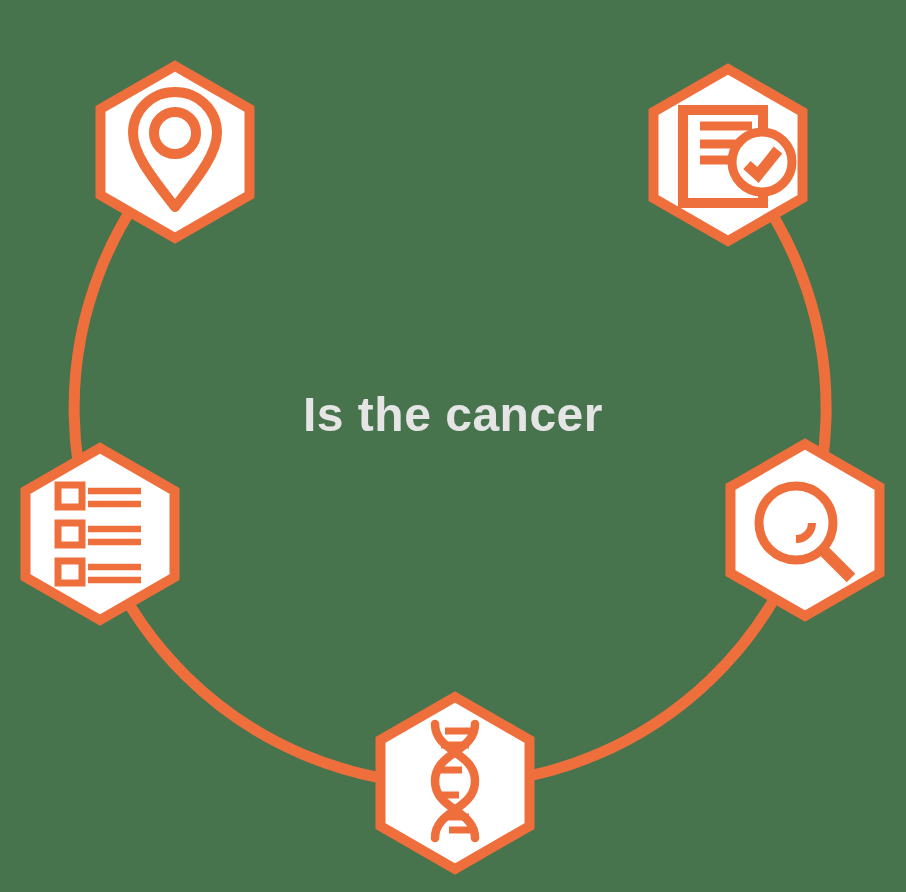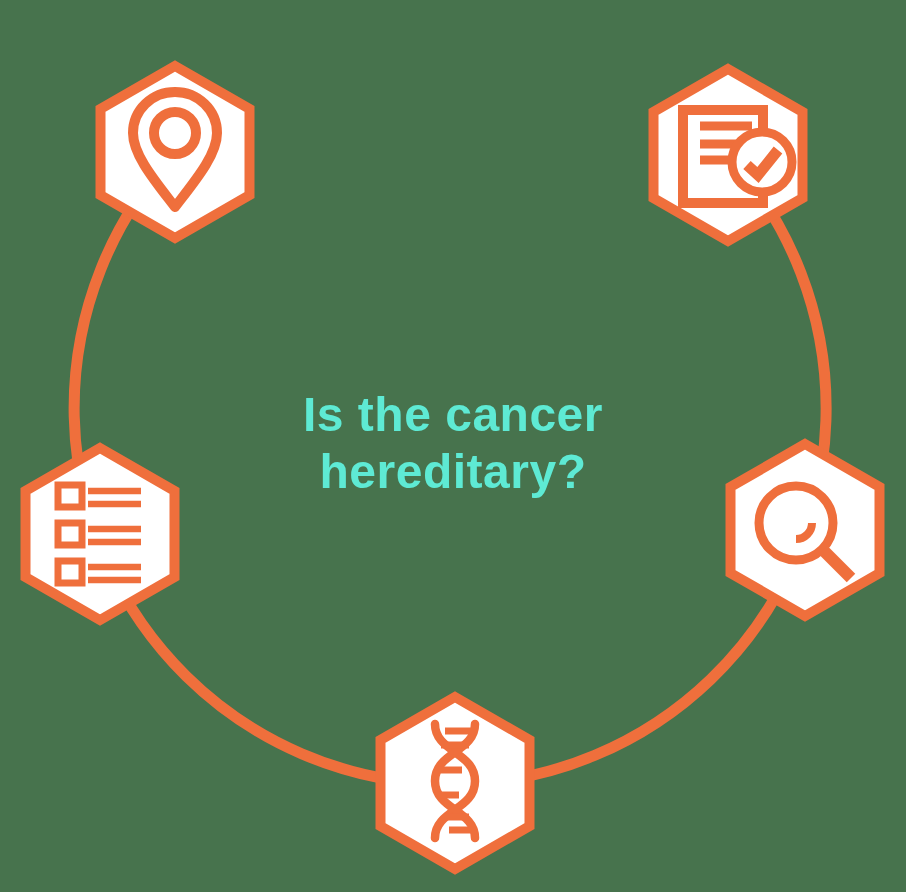--- a/index.html
+++ b/index.html
@@ -12,21 +12,21 @@
   }
   .ring{position:absolute;left:0;top:0;width:906px;height:892px;}
   .ring path{fill:none;stroke:#EF6F3C;stroke-width:11;}
   .hex{position:absolute;width:160px;height:184px;}
   .hex svg{display:block;width:100%;height:100%;}
   .hexagon{fill:#FFFFFF;stroke:#EF6F3C;stroke-width:10;}
   .icon{fill:none;stroke:#EF6F3C;}
   .title{
     position:absolute;left:0;top:386px;width:100%;
     text-align:center;
-    color:#5eead4;
+    color:#e5e5e5;
     font-weight:bold;
     font-size:48px;
     line-height:57px;
     letter-spacing:0.5px;
   }
 </style>
 </head>
 <body>
 
 <div class="canvas">
@@ -98,16 +98,15 @@
         <line x1="63" y1="79" x2="87" y2="79" stroke-width="7"></line>
         <line x1="62" y1="104" x2="84" y2="104" stroke-width="7"></line>
         <line x1="70" y1="126" x2="94" y2="126" stroke-width="7"></line>
         <line x1="74" y1="139" x2="96" y2="139" stroke-width="7"></line>
       </g>
     </svg>
   </div>
 
   <div class="title">
     <div>Is the cancer</div>
-    <div>hereditary?</div>
   </div>
 
 </div>
 
 </body></html>

